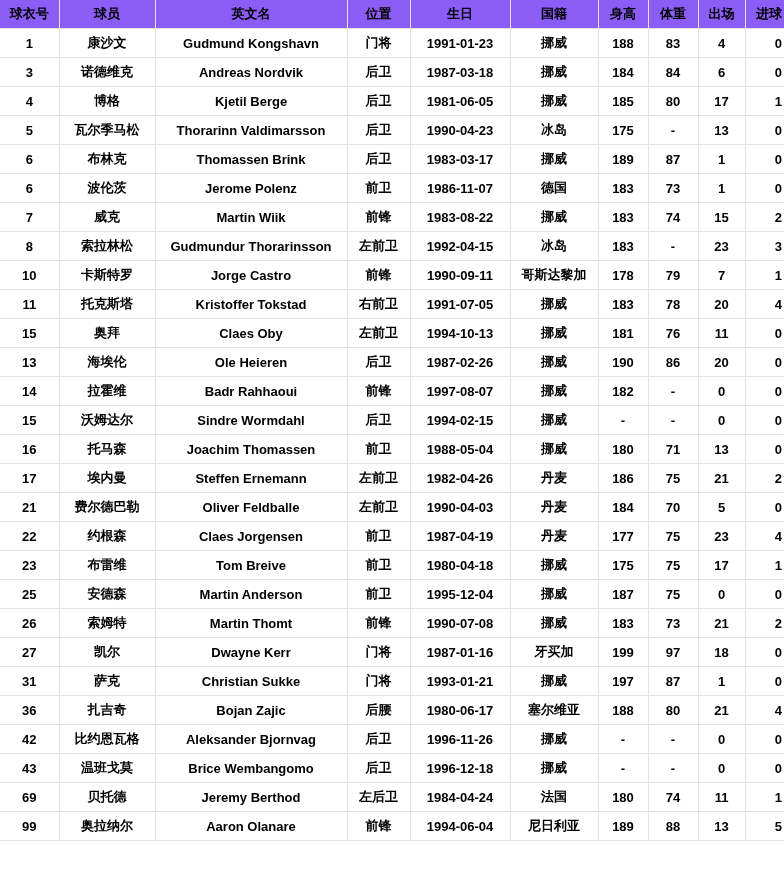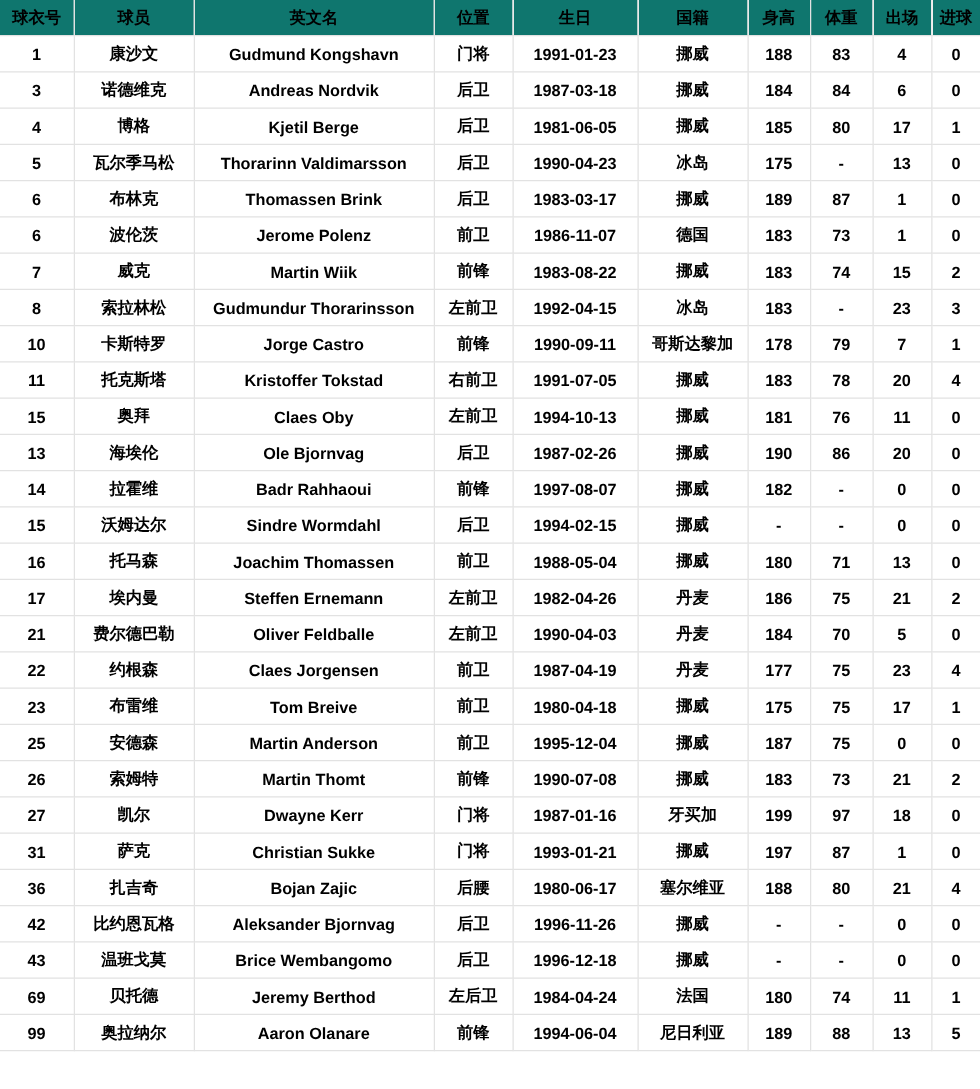--- a/index.html
+++ b/index.html
@@ -29,22 +29,22 @@
     height: 28px;
     padding: 0 2px;
     overflow: hidden;
     white-space: nowrap;
     font-weight: 700;
   }
   
   table.roster th:first-child,
   table.roster td:first-child { border-left: none; }
   table.roster th:last-child,
-  table.roster td:last-child { border-right: none; }
-  table.roster thead th { border-top: none; background: #0f766e; }
+  table.roster td:last-child { border-right: none; text-align: right; }
+  table.roster thead th { border-top: none; background: #8b5cf6; }
   
   col.c0 { width: 59px; }
   col.c1 { width: 96px; }
   col.c2 { width: 192px; }
   col.c3 { width: 63px; }
   col.c4 { width: 100px; }
   col.c5 { width: 88px; }
   col.c6 { width: 50px; }
   col.c7 { width: 50px; }
   col.c8 { width: 47px; }
@@ -210,21 +210,21 @@
           <td>1994-10-13</td>
           <td>挪威</td>
           <td>181</td>
           <td>76</td>
           <td>11</td>
           <td>0</td>
         </tr>
         <tr>
           <td>13</td>
           <td>海埃伦</td>
-          <td>Ole Bjornvag</td>
+          <td>Ole Heieren</td>
           <td>后卫</td>
           <td>1987-02-26</td>
           <td>挪威</td>
           <td>190</td>
           <td>86</td>
           <td>20</td>
           <td>0</td>
         </tr>
         <tr>
           <td>14</td>

